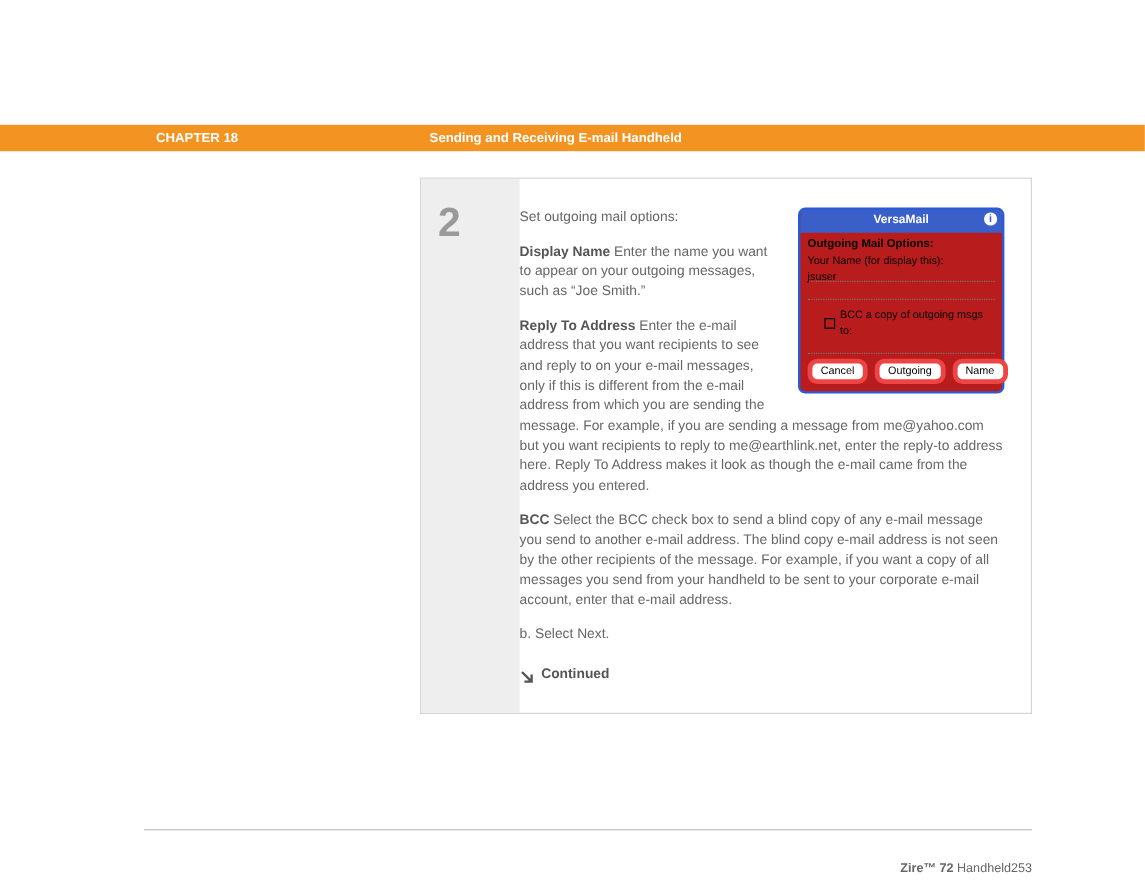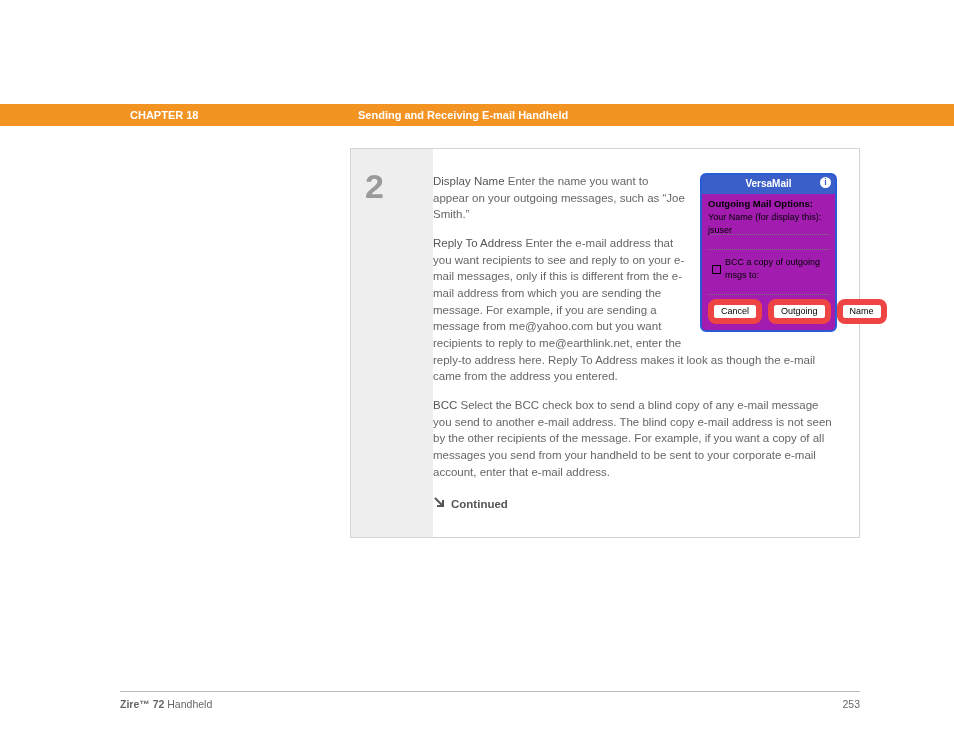--- a/index.html
+++ b/index.html
@@ -48,41 +48,41 @@
     font-family: Arial Black, Arial, sans-serif;
   }
   .body-col {
     flex: 1;
     padding: 24px 22px 24px 0;
     font-size: 11.5px;
     line-height: 1.45;
     color: #666;
   }
   .body-col p { margin-bottom: 12px; }
-  .bold { font-weight: normal; color:#555; }
+  .bold { font-weight: bold; color:#555; }
   .continued-row {
     font-weight: bold;
     color: #555;
     display: flex;
-    align-items: flex-start;
+    align-items: flex-end;
     gap: 6px;
     margin-top: 16px;
   }
   .arrow-icon {
     width: 12px; height: 12px;
     display:inline-block;
   }
   .head-para { margin-bottom: 12px; }
   
   .device {
     float: right;
-    width: 137px;
+    width: 172px;
     border: 2px solid #2a5bd7;
     border-radius: 6px;
-    background: #a21caf;
+    background: #b91c1c;
     margin: 0 0 8px 14px;
     font-family: Verdana, Arial, sans-serif;
     font-size: 9px;
     color: #000;
   }
   .dev-title {
     background: #3b5fc9;
     color: #fff;
     font-weight: bold;
     text-align: center;
@@ -110,54 +110,54 @@
   .dev-input {
     border-bottom: 1px dotted #777;
     height: 11px;
     margin: 1px 0 4px 0;
     font-size: 9px;
     color:#000;
   }
   .dev-check-row {
     display: flex; align-items: center; gap: 4px;
     font-size: 9px;
-    margin: 6px 0 2px 4px;
+    margin: 6px 0 2px 14px;
   }
   .dev-check {
     width: 9px; height: 9px; border: 1px solid #000;
     flex: 0 0 auto;
   }
   .dev-btn-row {
     display: flex;
     justify-content: space-between;
     gap: 6px;
     margin-top: 4px;
   }
   .dev-btn {
-    border: 6px solid #ef4444;
+    border: 4px solid #ef4444;
     border-radius: 8px;
     padding: 0 7px;
     font-size: 9px;
     background: #fff;
     line-height: 13px;
   }
   .footer-line {
     position: absolute;
     left: 120px;
     right: 94px;
     top: 691px;
     border-top: 1px solid #bbb;
   }
   .footer {
     position: absolute;
     left: 120px;
     right: 94px;
-    top: 698px;
-    display: flex;
-    justify-content: space-between;
+    top: 718px;
+    display: flex;
+    justify-content: flex-end;
     font-size: 10.5px;
     color: #666;
   }
   .footer .prod { }
   .footer .prod .b { font-weight: bold; }
 </style>
 </head>
 <body>
 
 <div class="header-bar">
@@ -187,33 +187,35 @@
         </div>
         <div class="dev-input"></div>
         <div class="dev-btn-row">
           <span class="dev-btn">Cancel</span>
           <span class="dev-btn">Outgoing</span>
           <span class="dev-btn">Name</span>
         </div>
       </div>
     </div>
 
+    <p class="head-para">Set outgoing mail options:</p>
 
     <p>
       <span class="bold">Display Name</span><span>   Enter the name you want to appear on your outgoing messages, such as “Joe Smith.”</span>
     </p>
 
     <p>
       <span class="bold">Reply To Address</span><span>   Enter the e-mail address that you want recipients to see and reply to on your e-mail messages, only if this is different from the e-mail address from which you are sending the message. For example, if you are sending a message from me@yahoo.com but you want recipients to reply to me@earthlink.net, enter the reply-to address here. Reply To Address makes it look as though the e-mail came from the address you entered.</span>
     </p>
 
     <p>
       <span class="bold">BCC</span><span>   Select the BCC check box to send a blind copy of any e-mail message you send to another e-mail address. The blind copy e-mail address is not seen by the other recipients of the message. For example, if you want a copy of all messages you send from your handheld to be sent to your corporate e-mail account, enter that e-mail address.</span>
     </p>
 
+    <p>b.  Select Next.</p>
 
     <div class="continued-row">
       <svg class="arrow-icon" viewBox="0 0 12 12">
         <path d="M2 2 L10 10 M10 4 L10 10 L4 10" stroke="#555" stroke-width="2" fill="none"></path>
       </svg>
       <span>Continued</span>
     </div>
 
   </div>
 </div>

